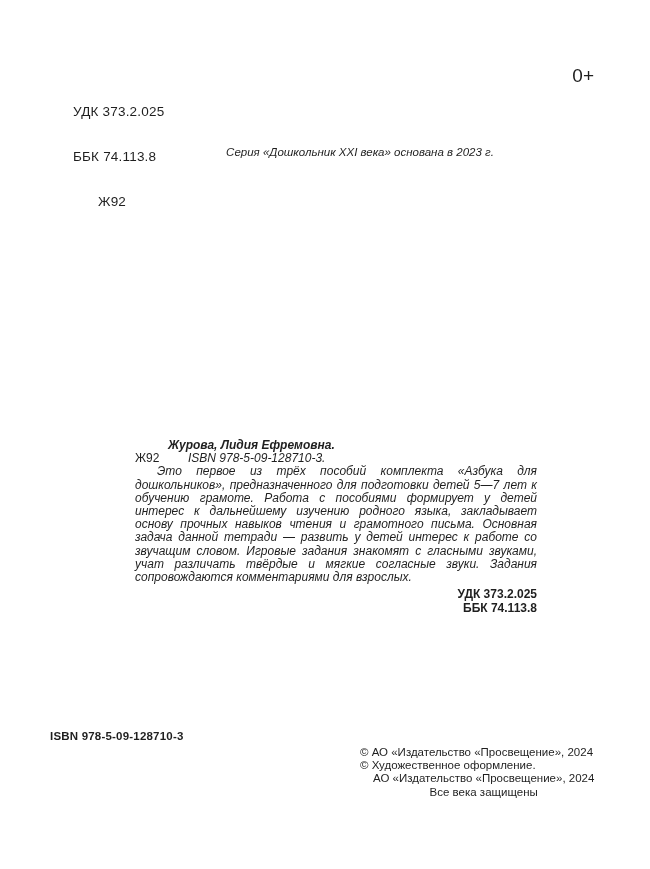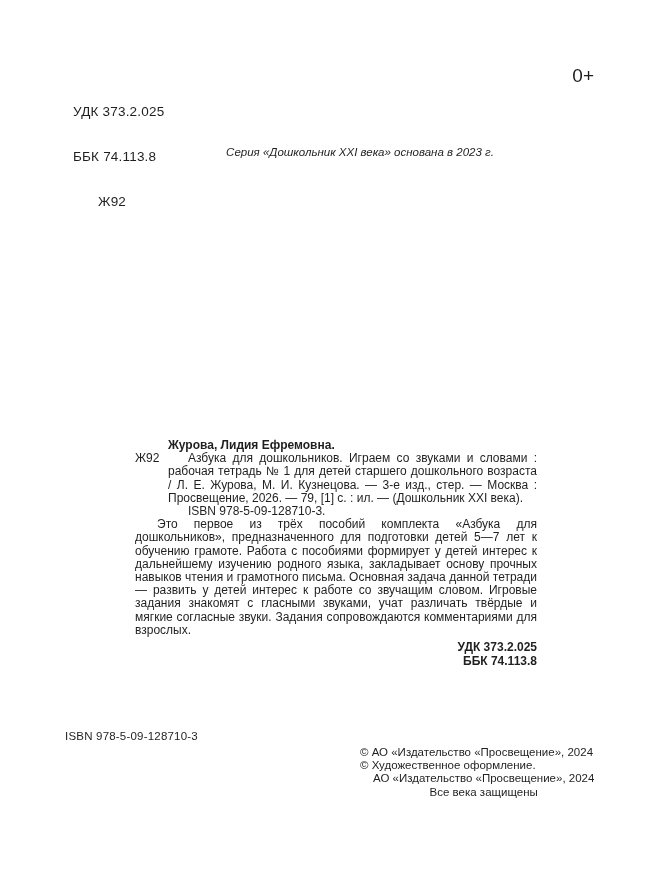--- a/index.html
+++ b/index.html
@@ -48,21 +48,21 @@
 
   
   .main-block {
     position: absolute;
     left: 135px;
     top: 439px;
     width: 402px;
     font-size: 12px;
     line-height: 13.2px;
   }
-  .main-block p { margin: 0; }
+  .main-block p { margin: 0; font-style: italic; }
 
   .biblio { position: relative; margin-left: 33px; }
   .biblio .author-line { font-weight: bold; }
   .biblio .index-code {
     position: absolute;
     left: -33px;
     top: 13.2px;
     font-weight: normal;
   }
   .biblio .desc-line { text-align: justify; text-indent: 20px; }
@@ -73,24 +73,24 @@
   .udk-bottom {
     margin-top: 4px;
     text-align: right;
     font-weight: bold;
     line-height: 13.5px;
   }
 
   
   .footer-isbn {
     position: absolute;
-    left: 65px;
+    left: 50px;
     top: 730px;
     font-size: 11.5px;
-    font-weight: normal;
+    font-weight: bold;
     letter-spacing: 0.2px;
   }
   .copyright-block {
     position: absolute;
     left: 360px;
     top: 746px;
     font-size: 11.5px;
     line-height: 13.2px;
   }
   .copyright-block .line { white-space: pre; }
@@ -108,21 +108,20 @@
   </div>
 
   <div class="age-rating">0+</div>
 
   <div class="series-note">Серия «Дошкольник XXI века» основана в 2023 г.</div>
 
   <div class="main-block">
     <div class="biblio">
       <p class="author-line">Журова, Лидия Ефремовна.</p>
       <span class="index-code">Ж92</span>
-      <p class="desc-line">Азбука для дошкольников. Играем со звуками и словами : рабочая тетрадь № 1 для детей старшего дошкольного возраста / Л. Е. Журова, М. И. Кузнецова. — 3-е изд., стер. — Москва : Просвещение, 2026. — 79, [1] с. : ил. — (Дошкольник XXI века).</p>
       <p class="isbn-line">ISBN 978-5-09-128710-3.</p>
     </div>
 
     <div class="annotation">
       <p>Это первое из трёх пособий комплекта «Азбука для дошкольников», предназначенного для подготовки детей 5—7 лет к обучению грамоте. Работа с пособиями формирует у детей интерес к дальнейшему изучению родного языка, закладывает основу прочных навыков чтения и грамотного письма. Основная задача данной тетради — развить у детей интерес к работе со звучащим словом. Игровые задания знакомят с гласными звуками, учат различать твёрдые и мягкие согласные звуки. Задания сопровождаются комментариями для взрослых.</p>
     </div>
 
     <div class="udk-bottom">
       <div>УДК 373.2.025</div>
       <div>ББК 74.113.8</div>

